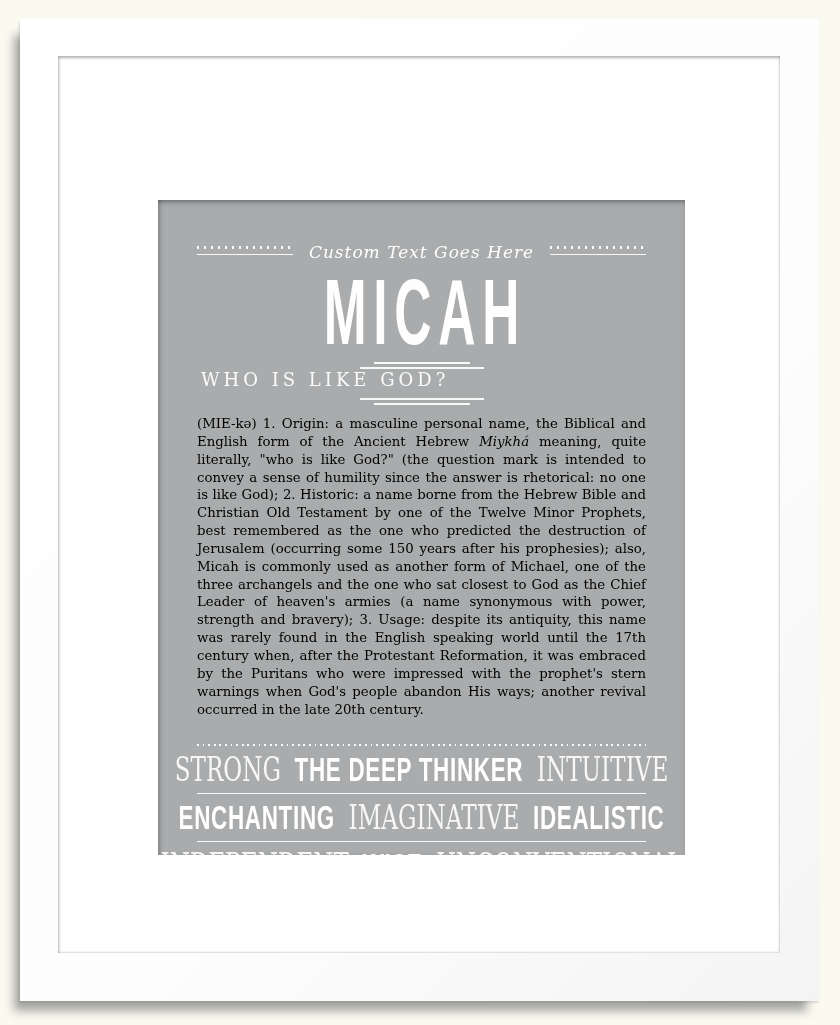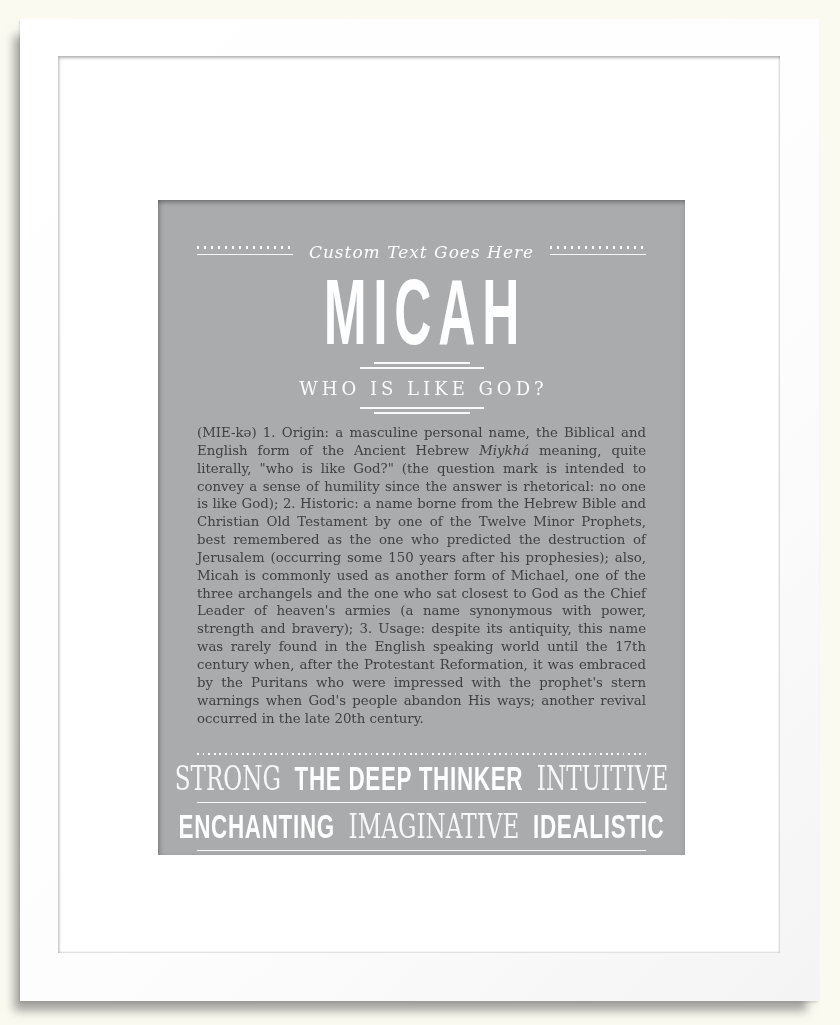--- a/index.html
+++ b/index.html
@@ -52,31 +52,31 @@
   }
 
   
   .divider{display:flex;flex-direction:column;align-items:center;gap:3px;}
   .divider .d-short{width:96px;height:2px;background:rgba(255,255,255,0.92);}
   .divider .d-long{width:124px;height:2px;background:rgba(255,255,255,0.92);}
   .divider.top{margin-top:6px;}
   .divider.bottom{margin-top:8px;}
 
   .meaning{
-    margin-top:9px;text-align:center;
+    text-align:left;
     font-family:"DejaVu Serif", serif;
     font-size:18px;letter-spacing:4px;text-indent:4px;color:#fbfbfb;
     white-space:nowrap;
   }
 
   .definition{
     margin-top:10px;
     font-family:"DejaVu Serif", serif;
     font-size:13.3px;line-height:17.85px;
-    text-align:justify;color:#404040;
+    text-align:justify;color:#000000;
   }
   .definition .it{font-style:italic;}
 
   
   .traits{margin-top:26px;}
   .dotrule{
     height:2px;
     background:repeating-linear-gradient(90deg, rgba(255,255,255,0.95) 0 1.8px, transparent 1.8px 5.6px);
   }
   .solidrule{height:1px;background:rgba(255,255,255,0.92);}

